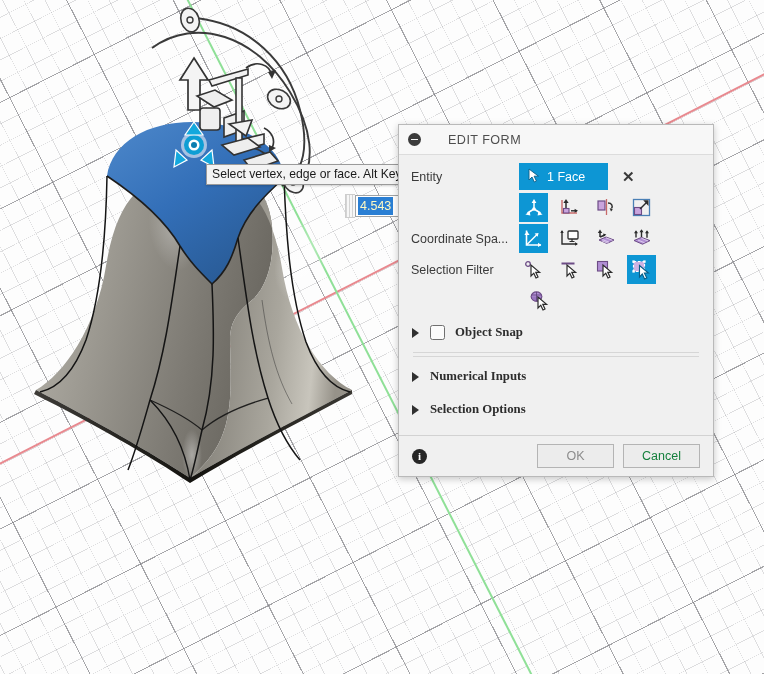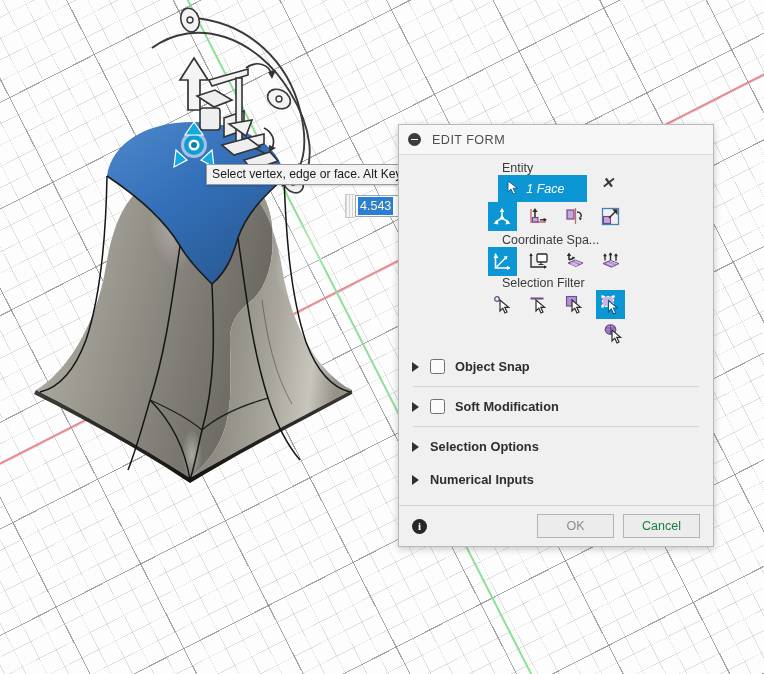--- a/index.html
+++ b/index.html
@@ -199,44 +199,43 @@
     cursor: pointer;
     flex: none;
   }
   #panel-collapse-icon::after {
     content: "";
     display: block;
     width: 7px; height: 1.6px;
     background: #f7f7f7;
   }
   #panel-title {
-    margin-left: 11px;
+    margin-left: 27px;
     font-size: 12.6px;
     letter-spacing: 0.45px;
     color: #4e4e4e;
   }
 
   .panel-body { padding: 6px 0 0 0; }
 
   .form-row {
     display: flex;
     align-items: center;
     min-height: 31px;
     padding: 0 12px 0 12px;
-    flex-direction: column;
   }
   .form-label {
     width: 108px;
     flex: none;
     font-size: 12.5px;
     color: #3a3a3a;
     white-space: nowrap;
     overflow: hidden;
   }
-  .form-ctrl { display: flex; align-items: flex-start; font-style: italic; }
+  .form-ctrl { display: flex; align-items: center; }
 
   
   #selection-chip {
     display: flex;
     align-items: center;
     gap: 6px;
     background: #0d96d4;
     height: 27px;
     padding: 0 14px 0 9px;
     color: #ffffff;
@@ -296,20 +295,21 @@
     border-radius: 2.5px;
     background: #fbfbfb;
     margin-right: 10px;
     cursor: pointer;
     flex: none;
   }
   .section-label {
     font-size: 12.8px;
     font-weight: bold;
     color: #2d2d2d;
+    font-family: Liberation Serif, serif;
   }
   .divider {
     height: 1px;
     background: #d6d6d6;
     margin: 3px 14px 3px 14px;
   }
 
   
   #panel-footer {
     margin-top: 9px;
@@ -717,35 +717,30 @@
         </div>
       </div>
 
       <div class="section-row">
         <span class="twisty"></span>
         <span class="sec-check"></span>
         <span class="section-label">Object Snap</span>
       </div>
       <div class="divider"></div>
 
+      <div class="divider"></div>
+
       <div class="section-row">
         <span class="twisty"></span>
-        <span class="sec-check"></span>
-        <span class="section-label">Soft Modification</span>
-      </div>
-      <div class="divider"></div>
+        <span class="section-label">Numerical Inputs</span>
+      </div>
 
       <div class="section-row">
         <span class="twisty"></span>
         <span class="section-label">Selection Options</span>
-      </div>
-
-      <div class="section-row">
-        <span class="twisty"></span>
-        <span class="section-label">Numerical Inputs</span>
       </div>
 
     </div>
 
     <div id="panel-footer">
       <span id="info-icon">i</span>
       <span id="footer-spacer"></span>
       <button class="dlg-btn">OK</button>
       <button class="dlg-btn enabled">Cancel</button>
     </div>

